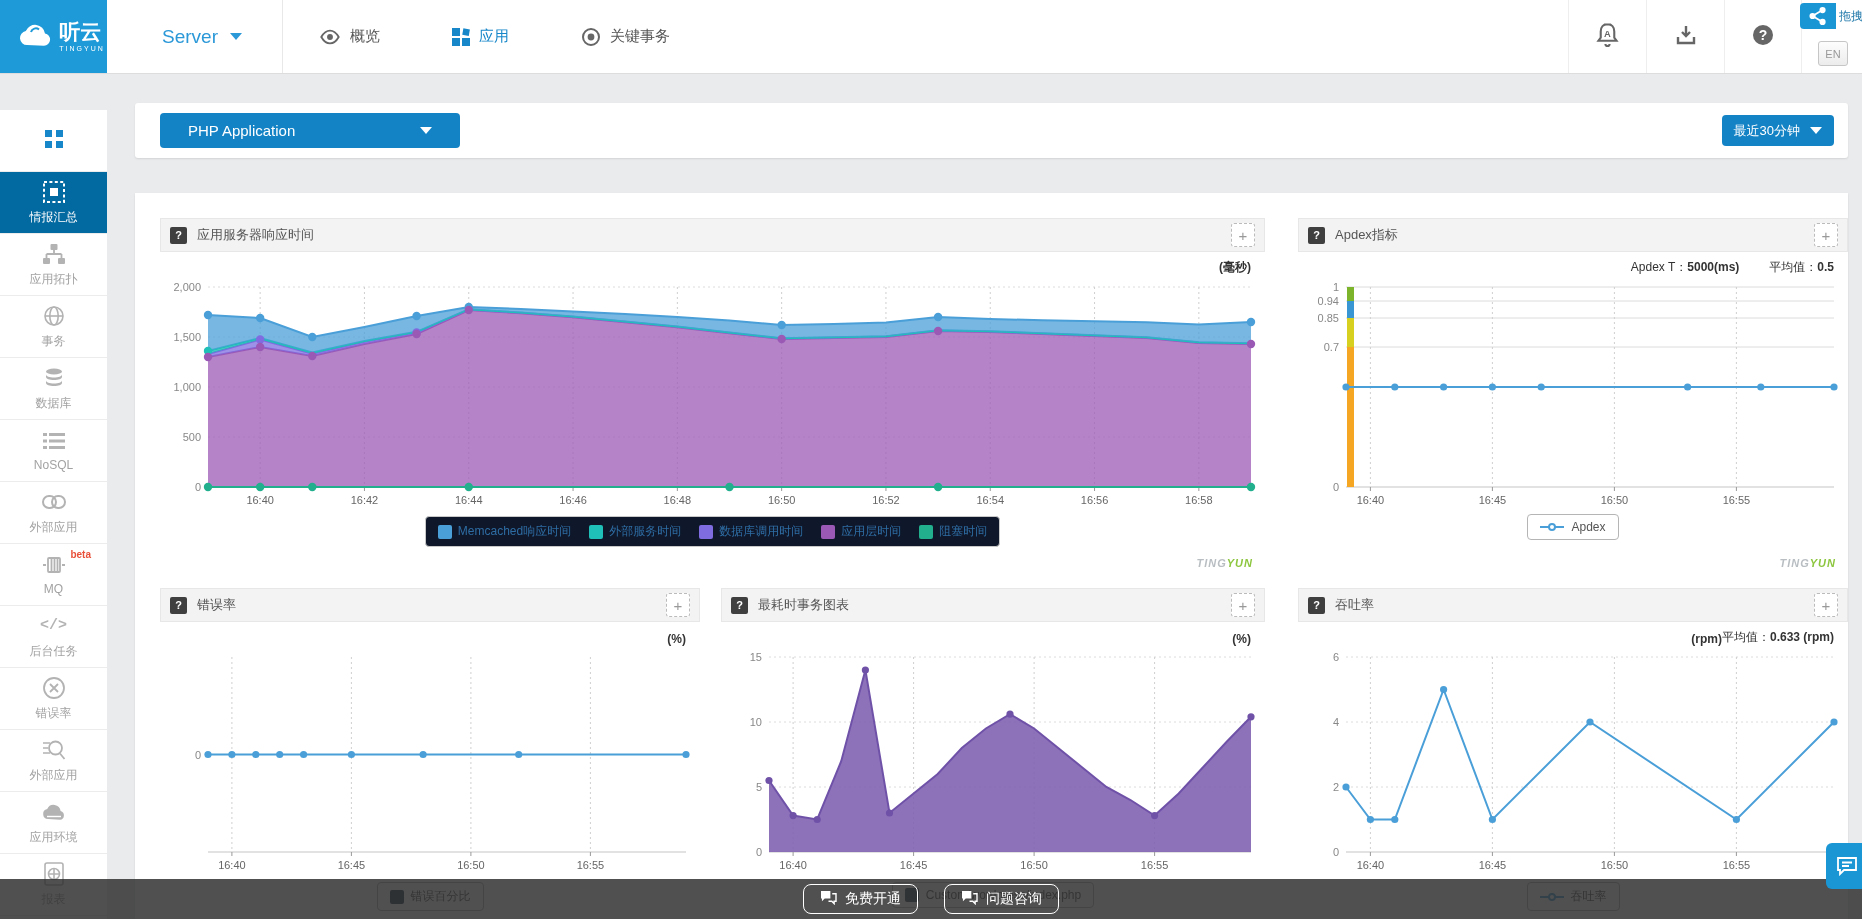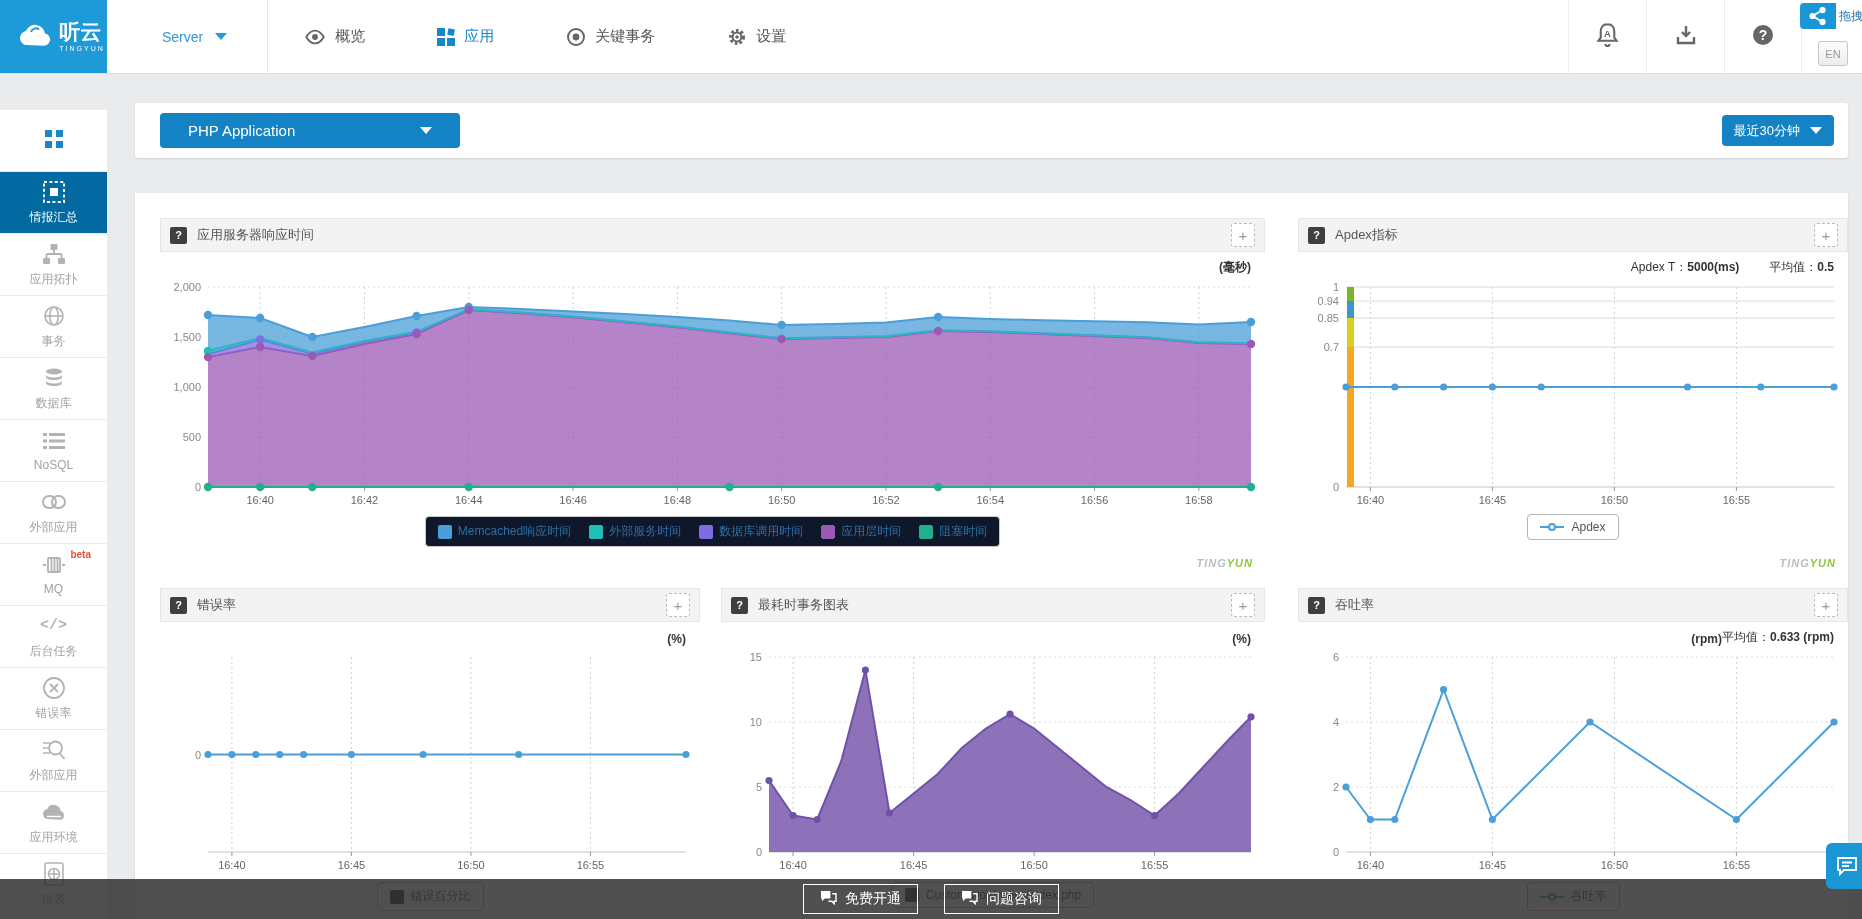--- a/index.html
+++ b/index.html
@@ -5,21 +5,21 @@
   *{box-sizing:border-box;margin:0;padding:0;}
   html,body{width:1862px;height:919px;overflow:hidden;}
   body{font-family:"Liberation Sans","DejaVu Sans",sans-serif;background:#e9ebed;position:relative;}
 
   
   .navbar{position:absolute;top:0;left:0;right:0;height:74px;background:#fff;border-bottom:1px solid #ddd;display:flex;align-items:stretch;z-index:30;}
   .logo{width:107px;background:#1e9ad8;color:#fff;display:flex;align-items:center;justify-content:center;gap:7px;flex-shrink:0;padding-left:16px;}
   .logo-text{display:flex;flex-direction:column;line-height:1;}
   .logo-brand{font-size:21px;font-weight:bold;}
   .logo-sub{font-size:7px;letter-spacing:2px;margin-top:3px;}
-  .server-select{display:flex;align-items:center;gap:12px;padding:0 40px 0 55px;color:#2b98d8;font-size:14px;cursor:pointer;}
+  .server-select{display:flex;align-items:center;gap:12px;padding:0 40px 0 55px;color:#2b98d8;font-size:19px;cursor:pointer;}
   .caret{width:0;height:0;border-left:6px solid transparent;border-right:6px solid transparent;border-top:7px solid currentColor;display:inline-block;}
   .nav-sep{width:1px;background:#e8e8e8;}
   .nav-items{display:flex;}
   .nav-item{display:flex;align-items:center;gap:9px;padding:0 36px;color:#555;font-size:15px;cursor:pointer;}
   .nav-item .nv-ic{display:flex;color:#666;}
   .nav-item.active{color:#1787c9;}
   .nav-item.active .nv-ic{color:#1787c9;}
   .nav-right{margin-left:auto;display:flex;align-items:stretch;margin-right:60px;}
   .nav-icon-btn{width:78px;display:flex;align-items:center;justify-content:center;color:#666;border-left:1px solid #eee;cursor:pointer;}
   .nav-icon-btn:last-child{border-right:1px solid #eee;}
@@ -69,21 +69,21 @@
   .legend-box{border:1px solid #c9c9c9;border-radius:4px;padding:6px 12px;display:flex;gap:18px;background:#0f172a;}
   .legend-item{display:flex;align-items:center;gap:6px;font-size:12px;color:#2e6da4;}
   .swatch{width:14px;height:14px;border-radius:2px;display:inline-block;}
   .legend-btns{display:flex;justify-content:center;margin-top:6px;gap:12px;}
   .legend-btn{border:1px solid #b5b5b5;border-radius:4px;padding:5px 12px;font-size:12px;color:#555;display:flex;gap:7px;align-items:center;background:#fff;cursor:pointer;}
   .watermark{position:absolute;bottom:4px;right:12px;font-size:11px;font-style:italic;font-weight:bold;letter-spacing:1px;}
   .wm1{color:#b9bec2;} .wm2{color:#8dc63f;}
 
   
   .footer-bar{position:absolute;left:0;right:0;bottom:0;height:40px;background:rgba(47,47,47,0.84);z-index:50;display:flex;align-items:center;justify-content:center;gap:26px;}
-  .footer-btn{height:30px;border:1px solid #fff;border-radius:0;color:#fff;font-size:14px;display:flex;align-items:center;gap:8px;padding:0 16px;background:transparent;cursor:pointer;}
+  .footer-btn{height:30px;border:1px solid #fff;border-radius:8px;color:#fff;font-size:14px;display:flex;align-items:center;gap:8px;padding:0 16px;background:transparent;cursor:pointer;}
   .fb-widget{position:absolute;right:-6px;bottom:30px;width:42px;height:46px;background:#1b96d5;border-radius:6px;z-index:55;display:flex;align-items:center;justify-content:center;color:#fff;cursor:pointer;}
 
   svg text{font-family:"Liberation Sans","DejaVu Sans",sans-serif;}
 </style>
 </head>
 <body>
 
 <header class="navbar">
   <div class="logo">
     <span>
@@ -124,30 +124,20 @@
         <span>应用</span>
       </div>
       <div class="nav-item">
         <span class="nv-ic">
           <svg width="20" height="20" viewBox="0 0 20 20">
             <circle cx="10" cy="10" r="8" fill="none" stroke="currentColor" stroke-width="2"></circle>
             <circle cx="10" cy="10" r="3.4" fill="currentColor"></circle>
           </svg>
         </span>
         <span>关键事务</span>
-      </div>
-      <div class="nav-item">
-        <span class="nv-ic">
-          <svg width="20" height="20" viewBox="0 0 20 20">
-            <circle cx="10" cy="10" r="6.5" fill="none" stroke="currentColor" stroke-width="3" stroke-dasharray="2.6 2.2"></circle>
-            <circle cx="10" cy="10" r="4.4" fill="none" stroke="currentColor" stroke-width="2"></circle>
-            <circle cx="10" cy="10" r="1.8" fill="currentColor"></circle>
-          </svg>
-        </span>
-        <span>设置</span>
       </div>
     </nav>
   <div class="nav-right" id="nav-right">
       <div class="nav-icon-btn">
         <span><svg width="23" height="25" viewBox="0 0 22 24">
             <path d="M11 2c-4 0-6.5 3-6.5 7v6l-2.2 3h17.4l-2.2-3V9c0-4-2.5-7-6.5-7z" fill="none" stroke="currentColor" stroke-width="2"></path>
             <path d="M9 21a2 2 0 004 0" fill="none" stroke="currentColor" stroke-width="2"></path>
             <text x="11" y="14" text-anchor="middle" font-size="9" font-weight="bold" fill="currentColor">A</text>
           </svg></span>
       </div>

